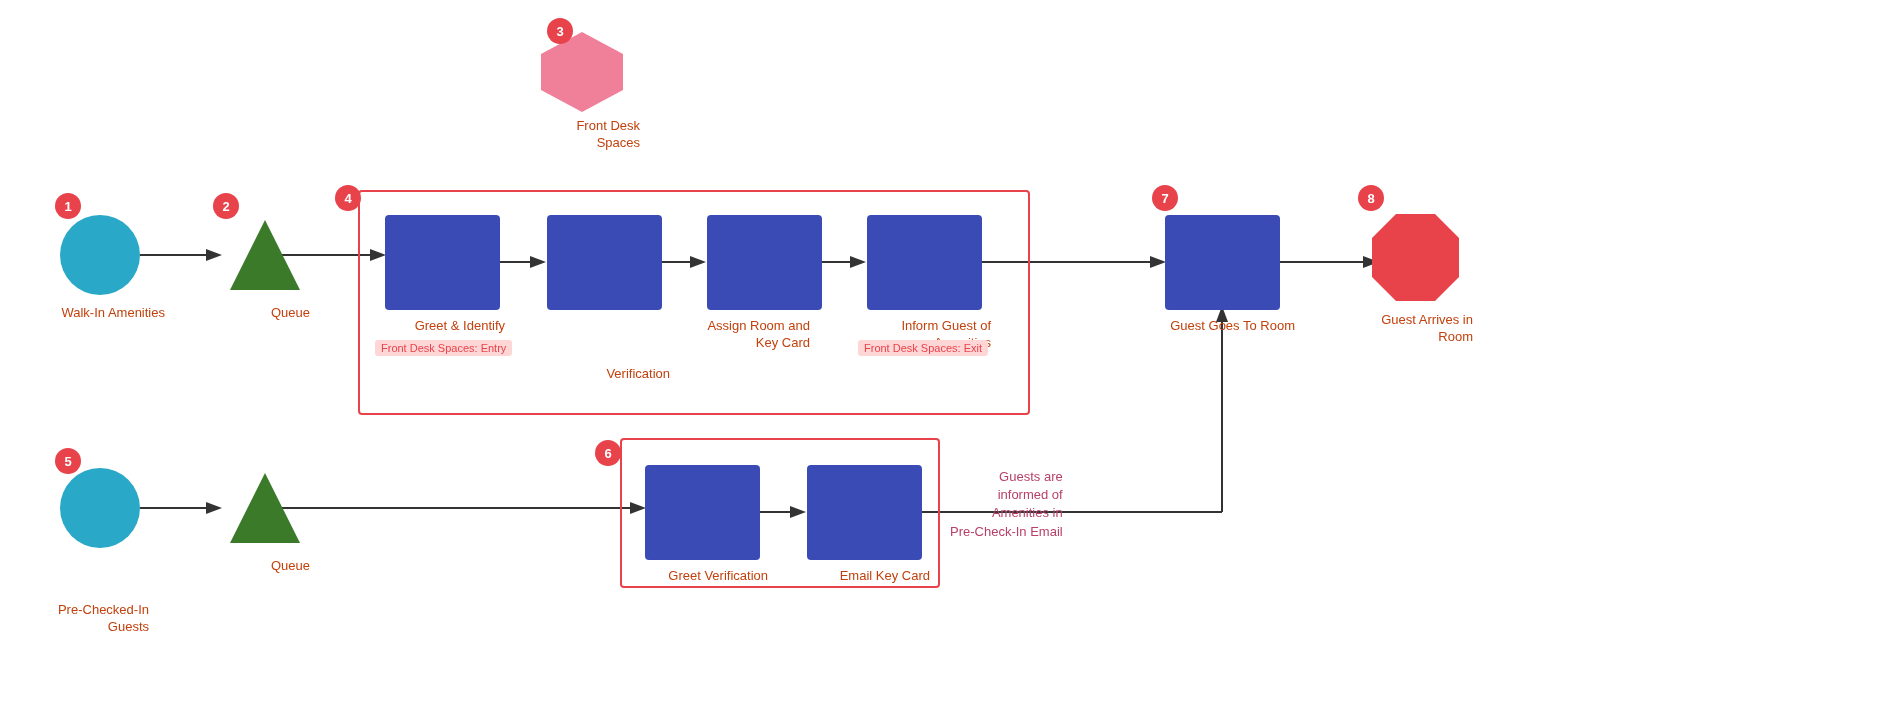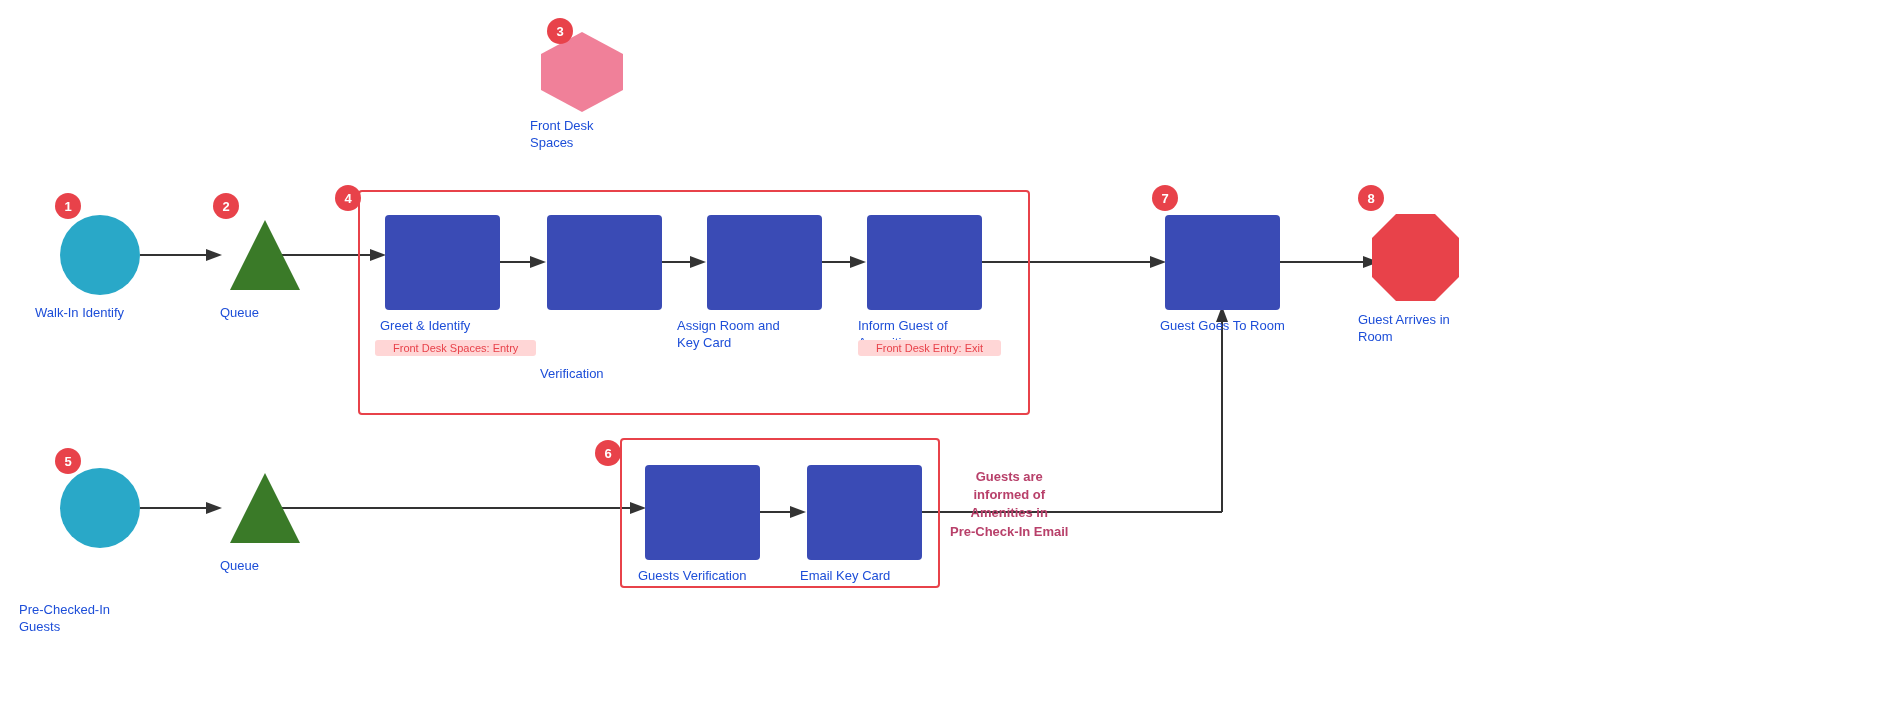--- a/index.html
+++ b/index.html
@@ -43,62 +43,61 @@
 
     .shape-rect {
       position: absolute;
       background: #3a4bb5;
       border-radius: 4px;
     }
 
     
     .label {
       position: absolute;
-      text-align: left;
+      text-align: right;
       font-size: 13px;
-      color: #1d4ed8;
+      color: #c2410c;
       line-height: 1.3;
     }
 
     
     .red-box {
       position: absolute;
       border: 2px solid #e8424a;
       border-radius: 4px;
     }
 
     
     .entry-tag {
       position: absolute;
       background: #ffd6d6;
       color: #e8424a;
       font-size: 11px;
-      padding: 2px 18px;
+      padding: 2px 6px;
       border-radius: 3px;
       white-space: nowrap;
     }
 
     
     .arrows-svg {
       position: absolute;
       top: 0;
       left: 0;
       width: 1892px;
       height: 710px;
       pointer-events: none;
     }
 
     
     .annotation {
       position: absolute;
       color: #b8406a;
       font-size: 13px;
       line-height: 1.4;
-      text-align: center;
-      font-weight: bold;
+      text-align: right;
     }
 
     .hexagon-svg {
       position: absolute;
     }
   </style>
 </head>
 <body>
 
 <div class="canvas">
@@ -132,21 +131,21 @@
 
     <line x1="920" y1="512" x2="1222" y2="512" stroke="#333" stroke-width="2"></line>
     <line x1="1222" y1="512" x2="1222" y2="310" stroke="#333" stroke-width="2" marker-end="url(#arrow)"></line>
   </svg>
 
   <div class="badge" style="left:55px; top:193px;">
     <span>1</span>
   </div>
 
   <div class="shape-circle" style="left:60px; top:215px; width:80px; height:80px; background:#29a8c8;"></div>
-  <div class="label" style="left:35px; top:305px; width:130px;">Walk-In Identify</div>
+  <div class="label" style="left:35px; top:305px; width:130px;">Walk-In Amenities</div>
 
   <div class="badge" style="left:213px; top:193px;">
     <span>2</span>
   </div>
 
   <div style="position:absolute; left:225px; top:215px;">
     <svg width="80" height="80" viewBox="0 0 80 80">
       <polygon points="40,5 75,75 5,75" fill="#3a7a28"></polygon>
     </svg>
   </div>
@@ -174,21 +173,21 @@
 
   <div class="shape-rect" style="left:547px; top:215px; width:115px; height:95px;"></div>
   <div class="label" style="left:540px; top:318px; width:130px;margin-top:48px;">Verification</div>
 
   <div class="shape-rect" style="left:707px; top:215px; width:115px; height:95px;"></div>
   <div class="label" style="left:677px; top:318px; width:133px;">Assign Room and<br>Key Card</div>
 
   <div class="shape-rect" style="left:867px; top:215px; width:115px; height:95px;"></div>
   <div class="label" style="left:858px; top:318px; width:133px;">Inform Guest of<br>Amenities</div>
 
-  <div class="entry-tag" style="left:858px; top:340px;">Front Desk Entry: Exit</div>
+  <div class="entry-tag" style="left:858px; top:340px;">Front Desk Spaces: Exit</div>
 
   <div class="badge" style="left:1152px; top:185px;">
     <span>7</span>
   </div>
 
   <div class="shape-rect" style="left:1165px; top:215px; width:115px; height:95px;"></div>
   <div class="label" style="left:1160px; top:318px; width:135px;">Guest Goes To Room</div>
 
   <div class="badge" style="left:1358px; top:185px;">
     <span>8</span>
@@ -213,21 +212,21 @@
   </div>
   <div class="label" style="left:220px; top:558px; width:90px;">Queue</div>
 
   <div class="badge" style="left:595px; top:440px;">
     <span>6</span>
   </div>
 
   <div class="red-box" style="left:620px; top:438px; width:320px; height:150px;"></div>
 
   <div class="shape-rect" style="left:645px; top:465px; width:115px; height:95px;"></div>
-  <div class="label" style="left:638px; top:568px; width:130px;">Guests Verification</div>
+  <div class="label" style="left:638px; top:568px; width:130px;">Greet Verification</div>
 
   <div class="shape-rect" style="left:807px; top:465px; width:115px; height:95px;"></div>
   <div class="label" style="left:800px; top:568px; width:130px;">Email Key Card</div>
 
   <div class="annotation" style="left:950px; top:468px; color:#b8406a;">
     Guests are<br>informed of<br>Amenities in<br>Pre-Check-In Email
   </div>
 
 </div>
 

